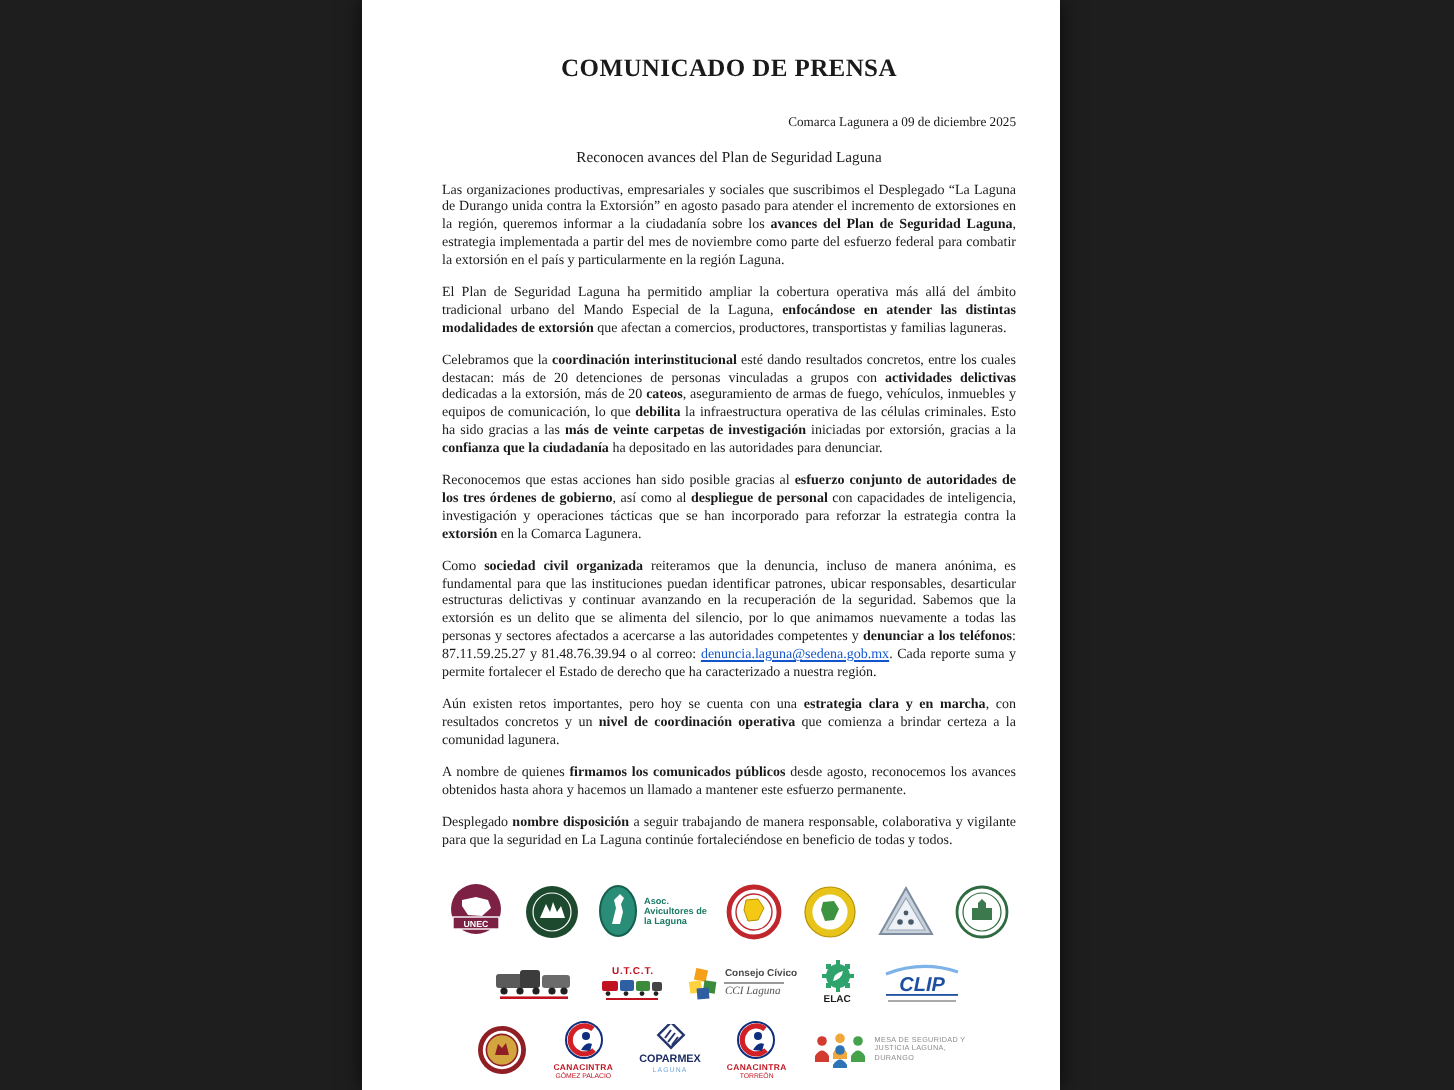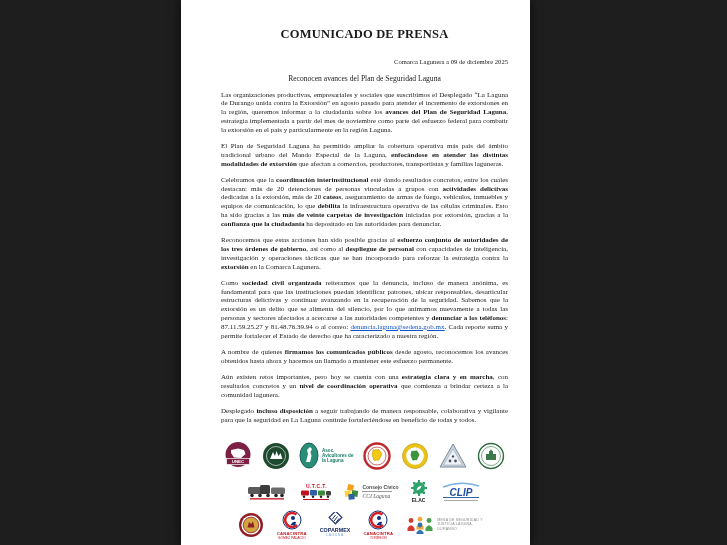--- a/index.html
+++ b/index.html
@@ -35,27 +35,27 @@
 </head>
 <body>
 
 <div class="page">
   <h1 class="title">COMUNICADO DE PRENSA</h1>
   <div class="dateline">Comarca Lagunera a 09 de diciembre 2025</div>
   <div class="subtitle">Reconocen avances del Plan de Seguridad Laguna</div>
 
   <div class="body">
       <p><span>Las organizaciones productivas, empresariales y sociales que suscribimos el Desplegado “La Laguna de Durango unida contra la Extorsión” en agosto pasado para atender el incremento de extorsiones en la región, queremos informar a la ciudadanía sobre los </span><b>avances del Plan de Seguridad Laguna</b><span>, estrategia implementada a partir del mes de noviembre como parte del esfuerzo federal para combatir la extorsión en el país y particularmente en la región Laguna.</span></p>
-      <p><span>El Plan de Seguridad Laguna ha permitido ampliar la cobertura operativa más país del ámbito tradicional urbano del Mando Especial de la Laguna, </span><b>enfocándose en atender las distintas modalidades de extorsión</b><span> que afectan a comercios, productores, transportistas y familias laguneras.</span></p>
+      <p><span>El Plan de Seguridad Laguna ha permitido ampliar la cobertura operativa más allá del ámbito tradicional urbano del Mando Especial de la Laguna, </span><b>enfocándose en atender las distintas modalidades de extorsión</b><span> que afectan a comercios, productores, transportistas y familias laguneras.</span></p>
       <p><span>Celebramos que la </span><b>coordinación interinstitucional</b><span> esté dando resultados concretos, entre los cuales destacan: más de 20 detenciones de personas vinculadas a grupos con </span><b>actividades delictivas</b><span> dedicadas a la extorsión, más de 20 </span><b>cateos</b><span>, aseguramiento de armas de fuego, vehículos, inmuebles y equipos de comunicación, lo que </span><b>debilita</b><span> la infraestructura operativa de las células criminales. Esto ha sido gracias a las </span><b>más de veinte carpetas de investigación</b><span> iniciadas por extorsión, gracias a la </span><b>confianza que la ciudadanía</b><span> ha depositado en las autoridades para denunciar.</span></p>
       <p><span>Reconocemos que estas acciones han sido posible gracias al </span><b>esfuerzo conjunto de autoridades de los tres órdenes de gobierno</b><span>, así como al </span><b>despliegue de personal</b><span> con capacidades de inteligencia, investigación y operaciones tácticas que se han incorporado para reforzar la estrategia contra la </span><b>extorsión</b><span> en la Comarca Lagunera.</span></p>
       <p><span>Como </span><b>sociedad civil organizada</b><span> reiteramos que la denuncia, incluso de manera anónima, es fundamental para que las instituciones puedan identificar patrones, ubicar responsables, desarticular estructuras delictivas y continuar avanzando en la recuperación de la seguridad. Sabemos que la extorsión es un delito que se alimenta del silencio, por lo que animamos nuevamente a todas las personas y sectores afectados a acercarse a las autoridades competentes y </span><b>denunciar a los teléfonos</b><span>: 87.11.59.25.27 y 81.48.76.39.94 o al correo: </span><a href="#">denuncia.laguna@sedena.gob.mx</a><span>. Cada reporte suma y permite fortalecer el Estado de derecho que ha caracterizado a nuestra región.</span></p>
+      <p><span>Aún existen retos importantes, pero hoy se cuenta con una </span><b>estrategia clara y en marcha</b><span>, con resultados concretos y un </span><b>nivel de coordinación operativa</b><span> que comienza a brindar certeza a la comunidad lagunera.</span></p>
       <p><span>A nombre de quienes </span><b>firmamos los comunicados públicos</b><span> desde agosto, reconocemos los avances obtenidos hasta ahora y hacemos un llamado a mantener este esfuerzo permanente.</span></p>
-      <p><span>Aún existen retos importantes, pero hoy se cuenta con una </span><b>estrategia clara y en marcha</b><span>, con resultados concretos y un </span><b>nivel de coordinación operativa</b><span> que comienza a brindar certeza a la comunidad lagunera.</span></p>
-      <p><span>Desplegado </span><b>incluso disposición</b><span> a seguir trabajando de manera responsable, colaborativa y vigilante para que la seguridad en La Laguna continúe fortaleciéndose en beneficio de todas y todos.</span></p>
+      <p><span>Desplegado </span><b>nombre disposición</b><span> a seguir trabajando de manera responsable, colaborativa y vigilante para que la seguridad en La Laguna continúe fortaleciéndose en beneficio de todas y todos.</span></p>
     </div>
 
   <div class="logos">
     <div class="lrow row1">
       <div class="lg">
         <svg width="30" height="30" viewBox="0 0 30 30">
           <circle cx="15" cy="13.5" r="12.5" fill="#7c2144"></circle>
           <path d="M8 9 L15 7.5 L21 9 L22.5 13 L18 17 L11 16.5 L8 12 Z" fill="#ffffff"></path>
           <rect x="3.5" y="17.5" width="23" height="6" fill="#7c2144" stroke="#ffffff" stroke-width="0.7"></rect>
           <text x="15" y="22.3" font-size="4.4" font-weight="bold" fill="#ffffff" text-anchor="middle" font-family="Liberation Sans, sans-serif">UNEC</text>

